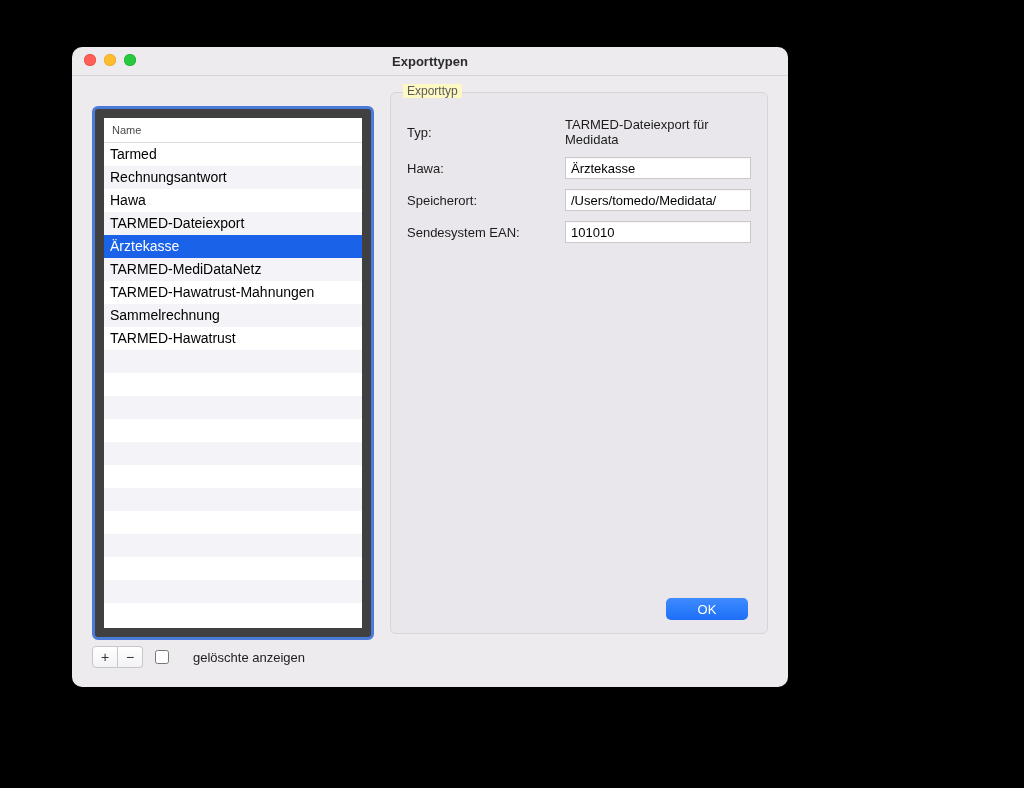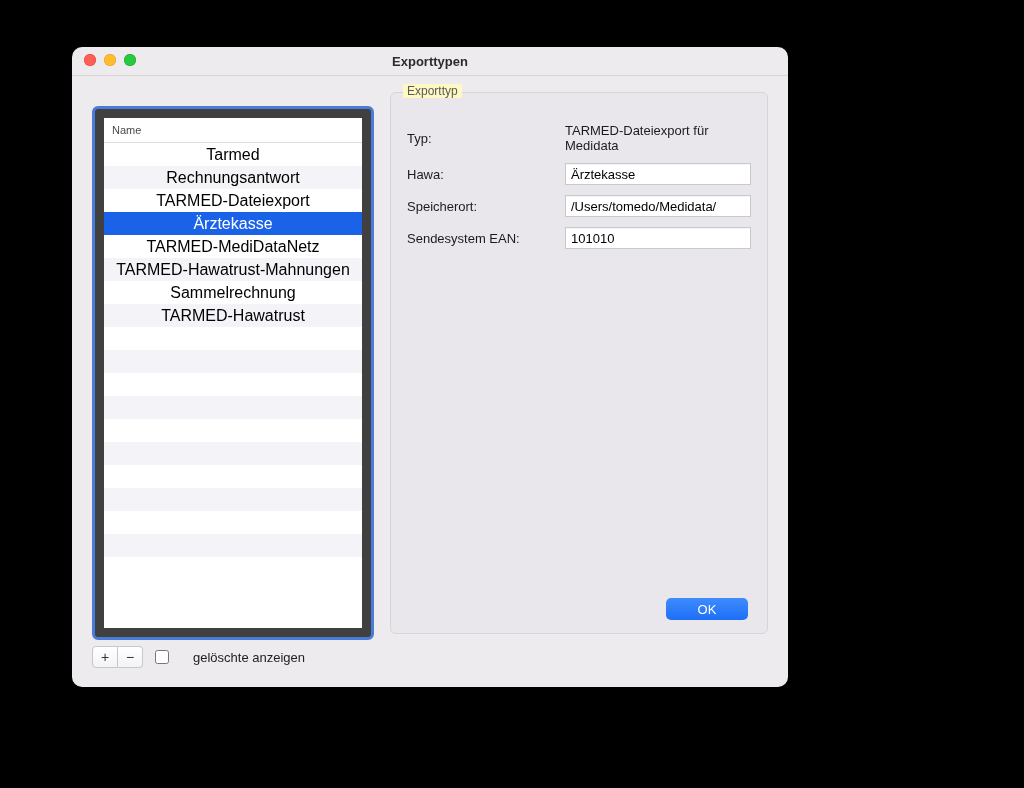--- a/index.html
+++ b/index.html
@@ -85,26 +85,25 @@
     background:#fff;
   }
   .tbody {
     height: calc(100% - 24px);
     overflow-y: auto;
   }
   .row {
     height: 23px;
     line-height: 23px;
     padding: 0 6px;
-    font-size: 16px;
+    font-size: 14px;
     white-space: nowrap;
     overflow: hidden;
     text-overflow: ellipsis;
     cursor: default;
-    text-align: center;
   }
   .row:nth-child(even){ background:#f4f3f7; }
   .row:nth-child(odd) { background:#ffffff; }
   .row.selected {
     background:#1a63e8 !important;
     color:#fff;
   }
   .left-footer {
     display:flex;
     align-items:center;
@@ -160,21 +159,21 @@
     padding: 0 4px;
     font-size: 12px;
     color:#5a5a5a;
   }
   .form {
     display:grid;
     grid-template-columns: 150px 1fr;
     row-gap: 10px;
     column-gap: 8px;
     align-items: center;
-    margin-top: 12px;
+    margin-top: 6px;
   }
   .form-label {
     font-size: 13px;
     color:#1c1c1c;
   }
   .form-static {
     font-size: 13px;
     color:#1c1c1c;
   }
   .text-field {
@@ -222,20 +221,21 @@
 
     <div class="left-col">
       <div class="table-outline">
         <div class="table-wrap">
           <div class="thead">
             <span>Name</span>
           </div>
           <div class="tbody" id="tbody">
               <div class="row">Tarmed</div>
               <div class="row">Rechnungsantwort</div>
+              <div class="row">Hawa</div>
               <div class="row">TARMED-Dateiexport</div>
               <div class="row selected">Ärztekasse</div>
               <div class="row">TARMED-MediDataNetz</div>
               <div class="row">TARMED-Hawatrust-Mahnungen</div>
               <div class="row">Sammelrechnung</div>
               <div class="row">TARMED-Hawatrust</div>
               <div class="row"></div>
               <div class="row"></div>
               <div class="row"></div>
               <div class="row"></div>

